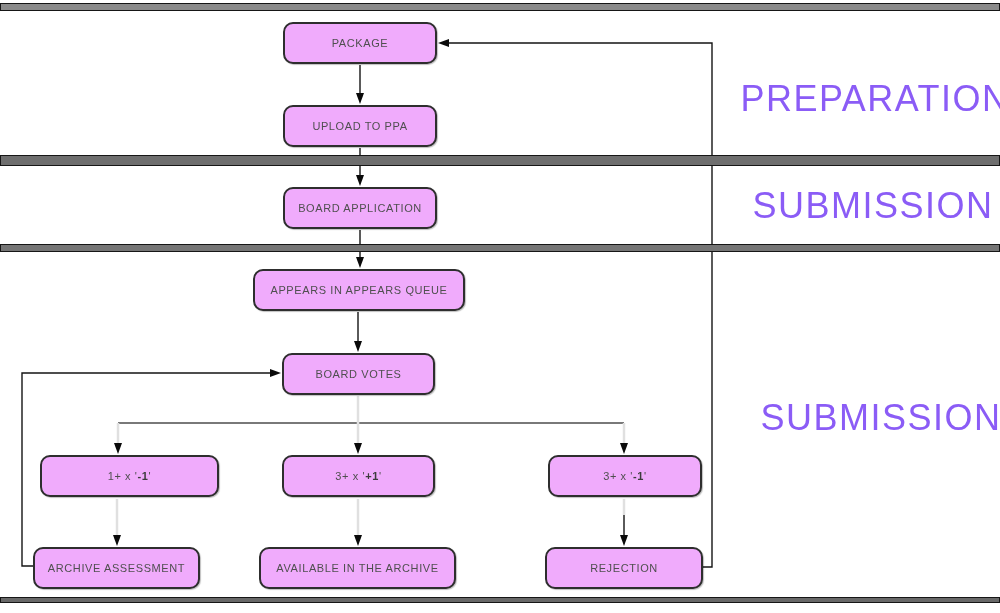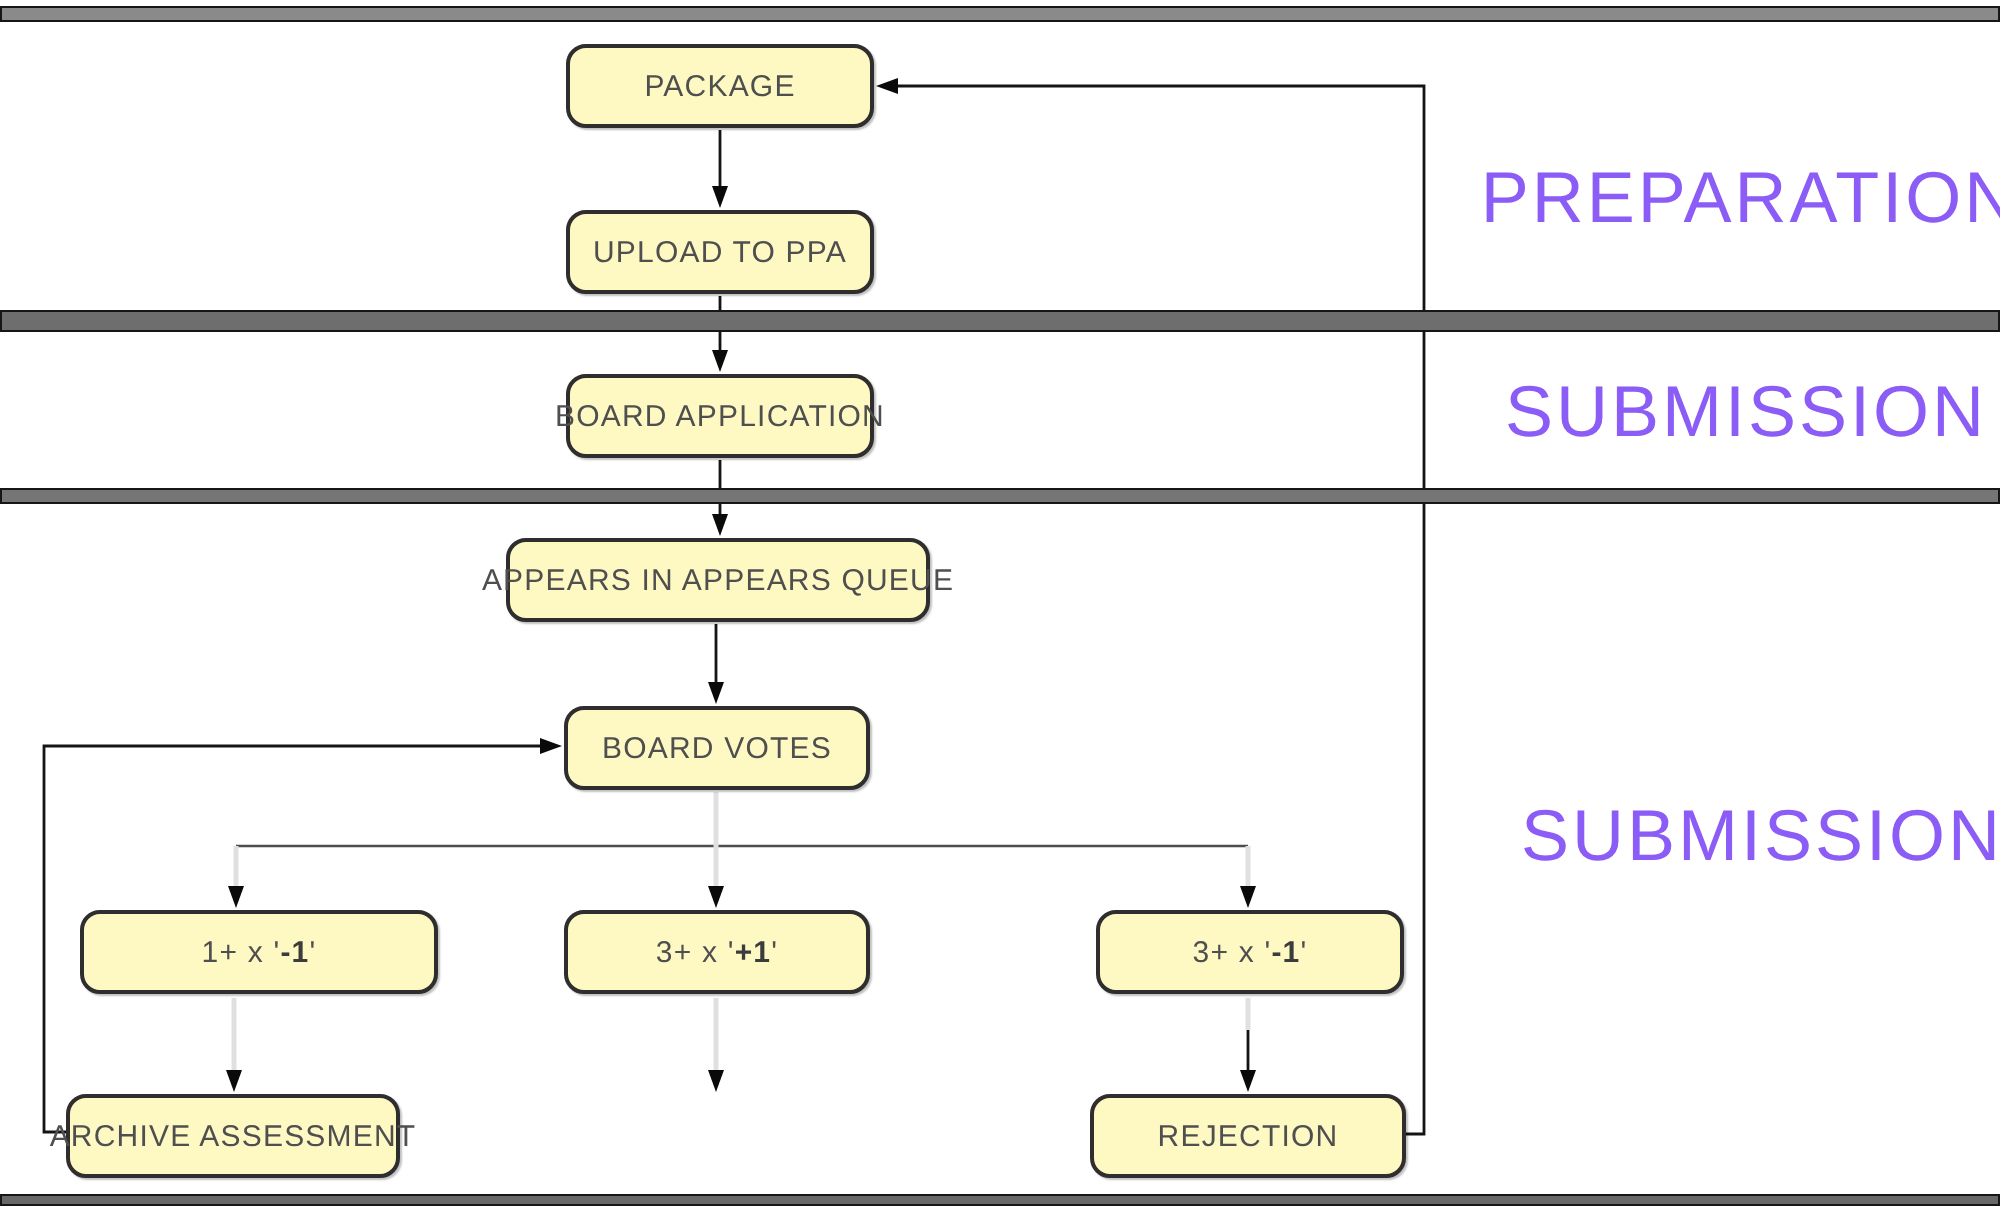--- a/index.html
+++ b/index.html
@@ -11,23 +11,23 @@
   #wires{position:absolute;left:0;top:0;width:1000px;height:613px;z-index:1;}
   
   .bar{position:absolute;left:0;right:0;border:1px solid #161616;z-index:3;}
   #bar-top{top:3px;height:6px;background:#8a8a8a;}
   #bar-prep-sub{top:155px;height:9px;background:#6e6e6e;}
   #bar-sub-assess{top:244px;height:6px;background:#757575;}
   #bar-bottom{top:597px;height:4px;background:#686868;}
   
   .node{
     position:absolute;height:42px;box-sizing:border-box;
-    background:#fef9c3;border:2px solid #2e2e2e;border-radius:10px;
+    background:#f0abfc;border:2px solid #2e2e2e;border-radius:10px;
     display:flex;align-items:center;justify-content:center;
-    font-size:15px;color:#4f4f4f;letter-spacing:0.6px;white-space:nowrap;
+    font-size:11px;color:#4f4f4f;letter-spacing:0.6px;white-space:nowrap;
     box-shadow:1px 1px 1px rgba(0,0,0,0.25);z-index:2;
   }
   .node b{font-weight:bold;color:#3c3c3c;}
   #node-package{left:283px;top:22px;width:154px;}
   #node-upload{left:283px;top:105px;width:154px;}
   #node-file-application{left:283px;top:187px;width:154px;}
   #node-review-queue{left:253px;top:269px;width:212px;}
   #node-board-votes{left:282px;top:353px;width:153px;}
   #node-vote-one-minus{left:40px;top:455px;width:179px;}
   #node-vote-three-plus{left:282px;top:455px;width:153px;}
@@ -120,19 +120,20 @@
       <b>+1</b>
       <span>'</span>
   </div>
   <div class="node" id="node-vote-three-minus">
     <span>3+ x '</span>
       <b>-1</b>
       <span>'</span>
   </div>
 
   <div class="node" id="node-further-assessment">ARCHIVE ASSESSMENT</div>
+  <div class="node" id="node-archive">AVAILABLE IN THE ARCHIVE</div>
   <div class="node" id="node-rejection">REJECTION</div>
 
   <div class="section-label" id="label-preparation">PREPARATION</div>
   <div class="section-label" id="label-submission">SUBMISSION</div>
   <div class="section-label" id="label-assessment">SUBMISSION</div>
 
 </div>
 
 </body></html>

